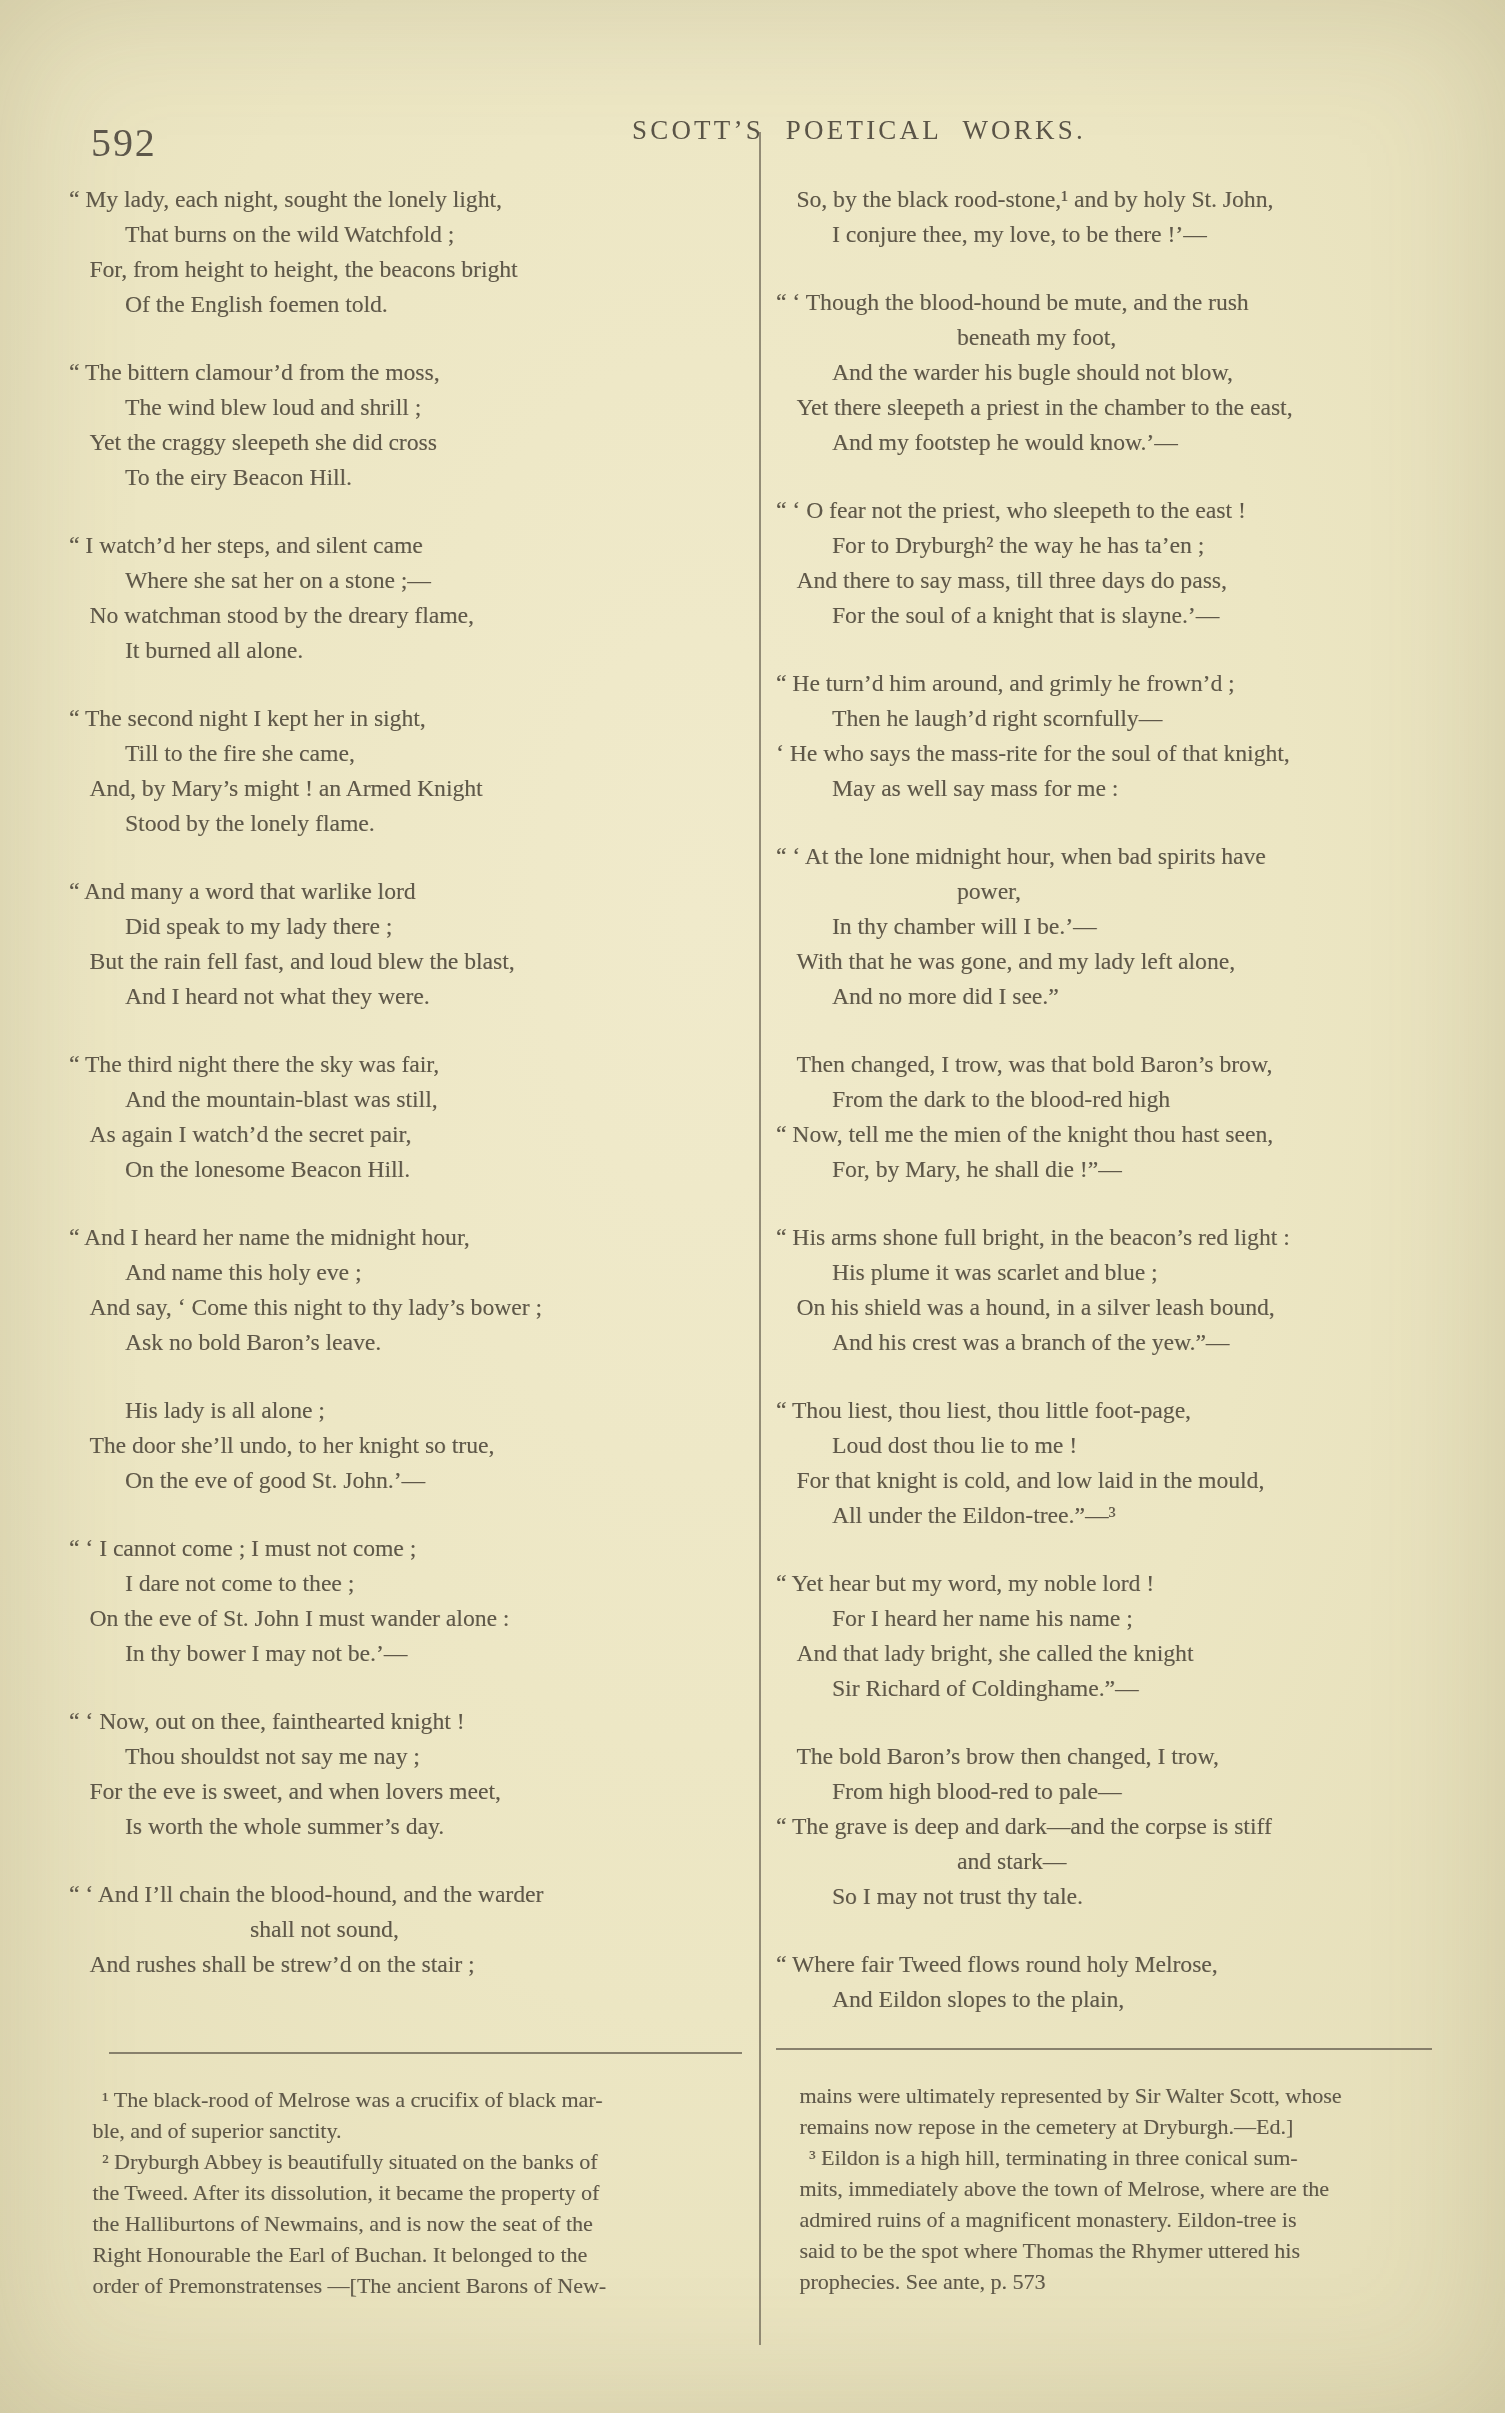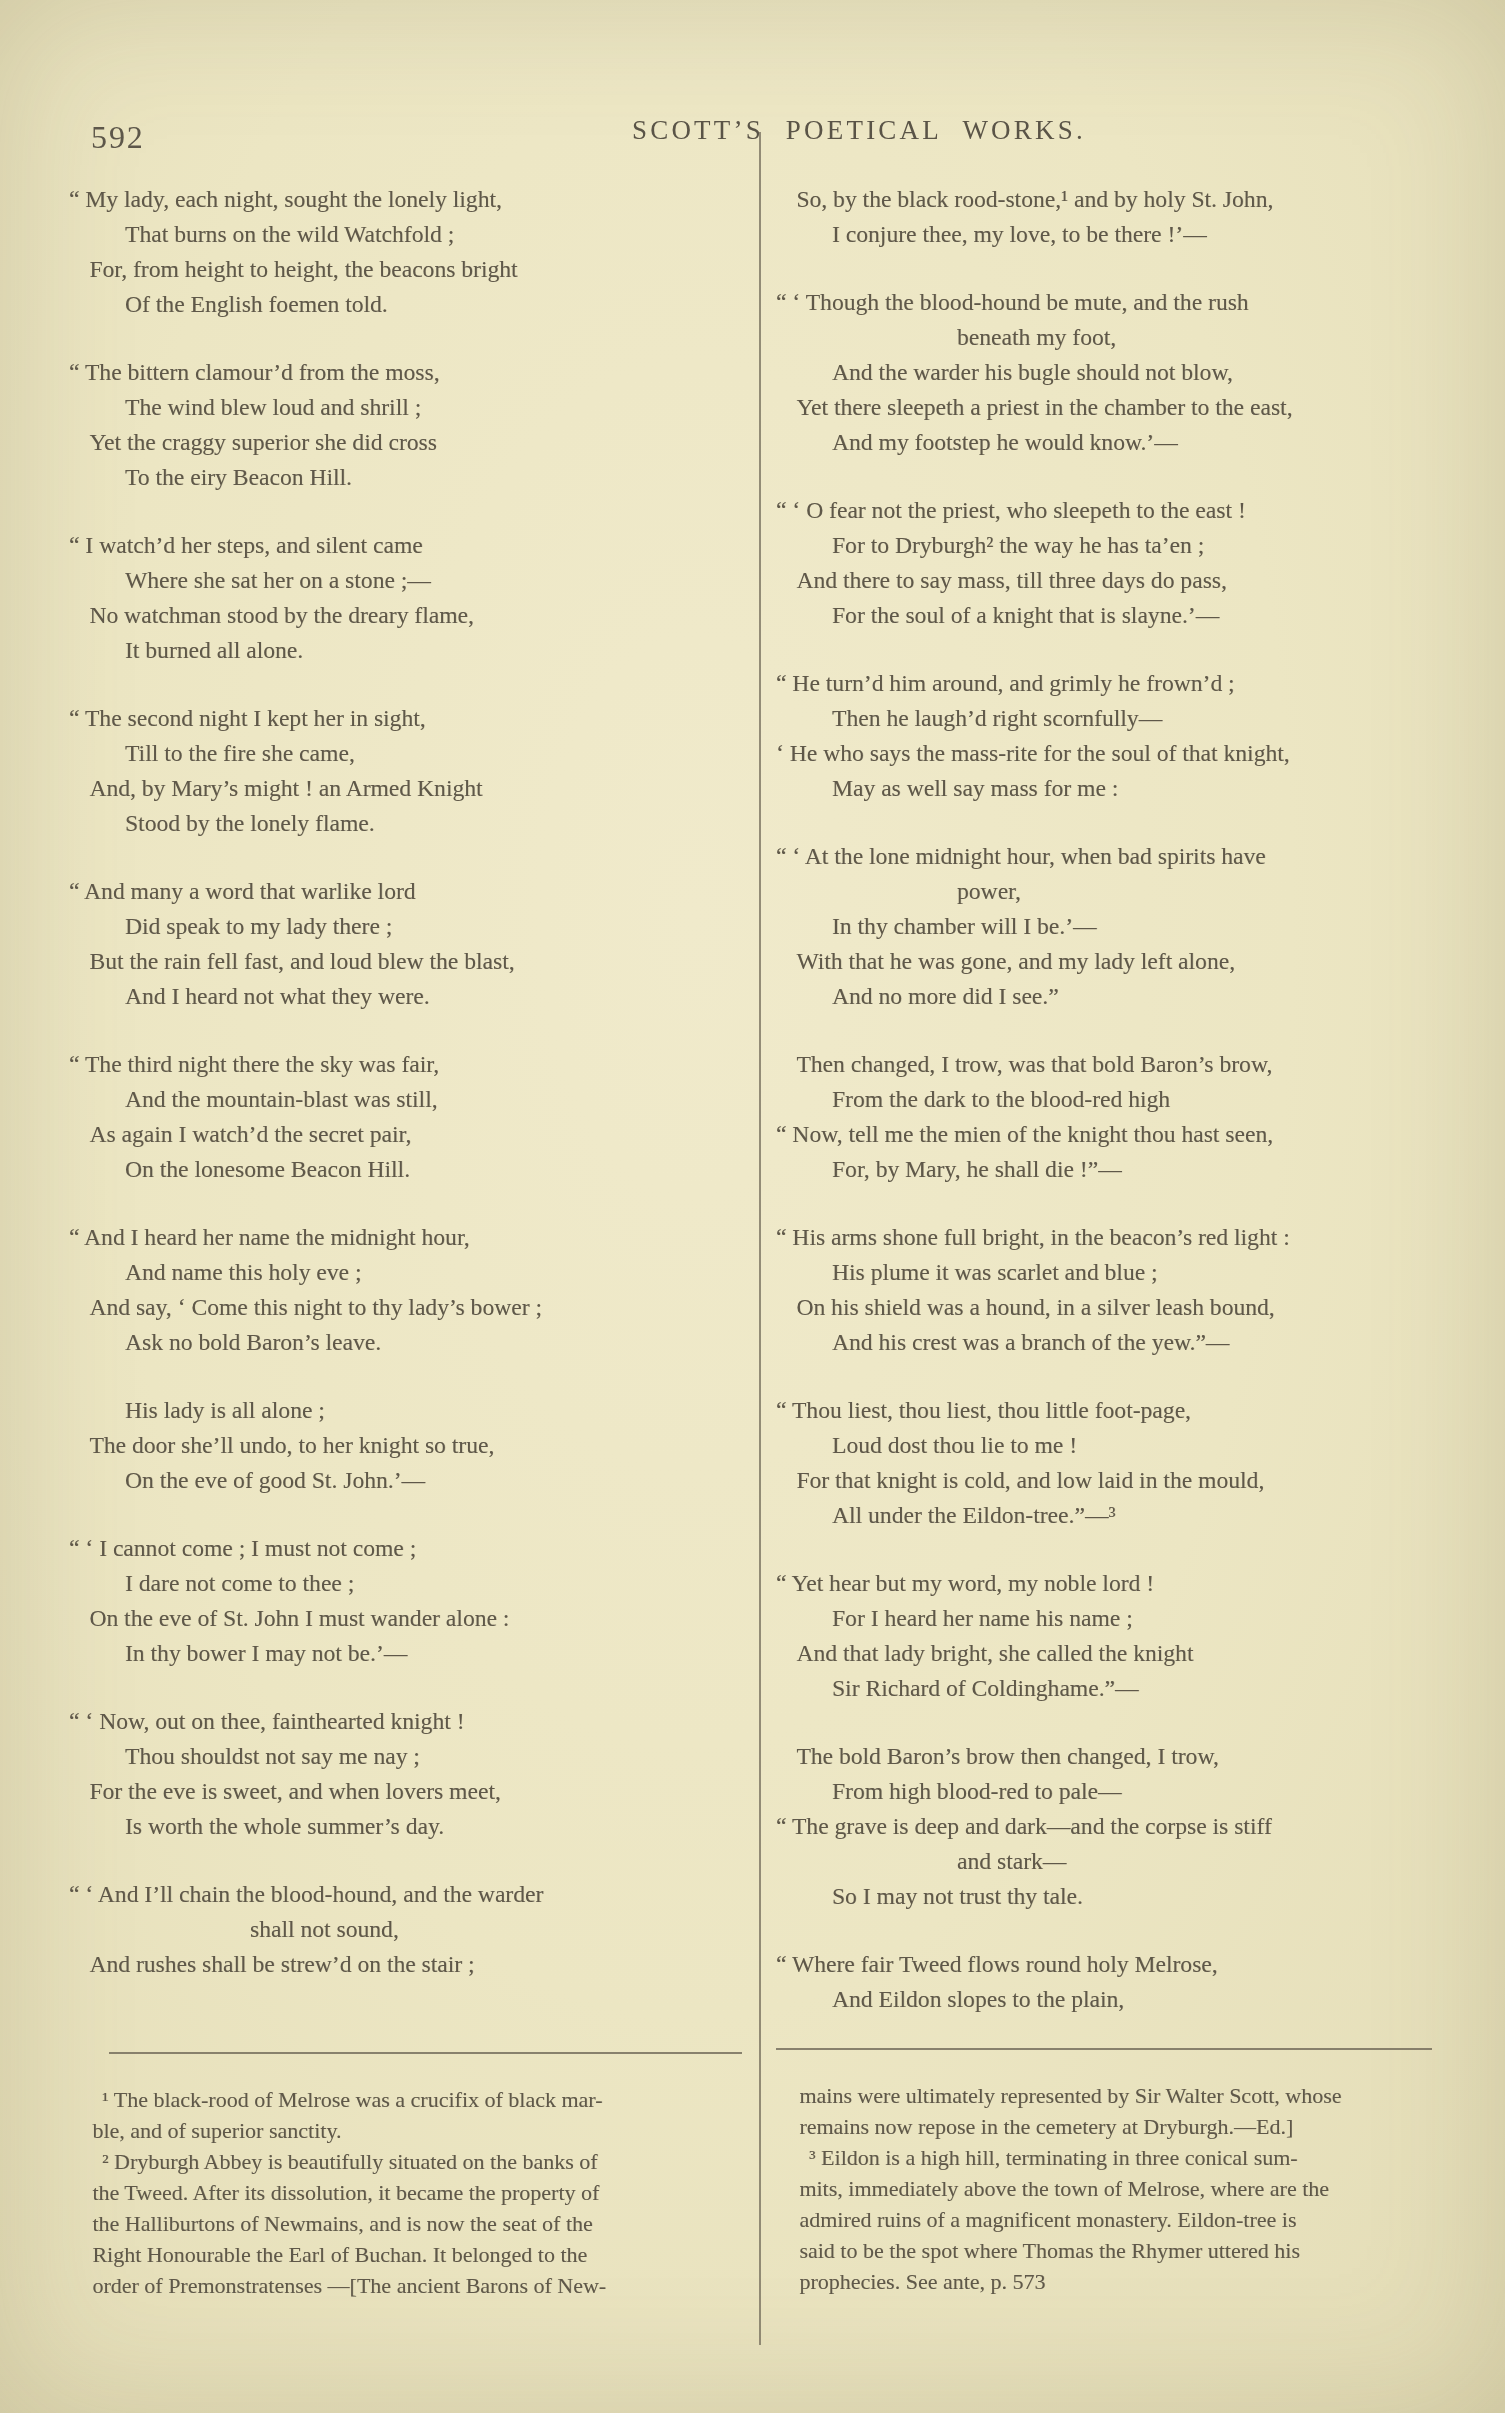--- a/index.html
+++ b/index.html
@@ -7,21 +7,21 @@
     position:relative;
     width:1506px;height:2413px;
     background:radial-gradient(ellipse at 46% 38%, #f0eacb 0%, #ece6c3 52%, #e3dcb6 100%);
     box-shadow:inset 0 0 139px rgba(110,100,60,.20);
     font-family:"Liberation Serif","DejaVu Serif",serif;
     color:#5f5849;
     overflow:hidden;
   }
   .pagenum{
     position:absolute;left:91px;top:119px;
-    font-size:32px;letter-spacing:1.9px;
+    font-size:40px;letter-spacing:1.9px;
     color:#5d574a;
     text-align:right;
   }
   .running-title{
     position:absolute;left:632px;top:115px;
     font-size:27px;letter-spacing:3.2px;word-spacing:12px;
     color:#5a5447;
   }
   .col{position:absolute;top:182px;}
   .col-left{left:69px;width:678px;}
@@ -63,21 +63,21 @@
   <div class="col col-left">
       <div class="stanza">
         <div class="line i0 q">“ My lady, each night, sought the lonely light,</div>
         <div class="line i1">That burns on the wild Watchfold ;</div>
         <div class="line i0">For, from height to height, the beacons bright</div>
         <div class="line i1">Of the English foemen told.</div>
       </div>
       <div class="stanza">
         <div class="line i0 q">“ The bittern clamour’d from the moss,</div>
         <div class="line i1">The wind blew loud and shrill ;</div>
-        <div class="line i0">Yet the craggy superior she did cross</div>
+        <div class="line i0">Yet the craggy sleepeth she did cross</div>
         <div class="line i1">To the eiry Beacon Hill.</div>
       </div>
       <div class="stanza">
         <div class="line i0 q">“ I watch’d her steps, and silent came</div>
         <div class="line i1">Where she sat her on a stone ;—</div>
         <div class="line i0">No watchman stood by the dreary flame,</div>
         <div class="line i1">It burned all alone.</div>
       </div>
       <div class="stanza">
         <div class="line i0 q">“ The second night I kept her in sight,</div>

